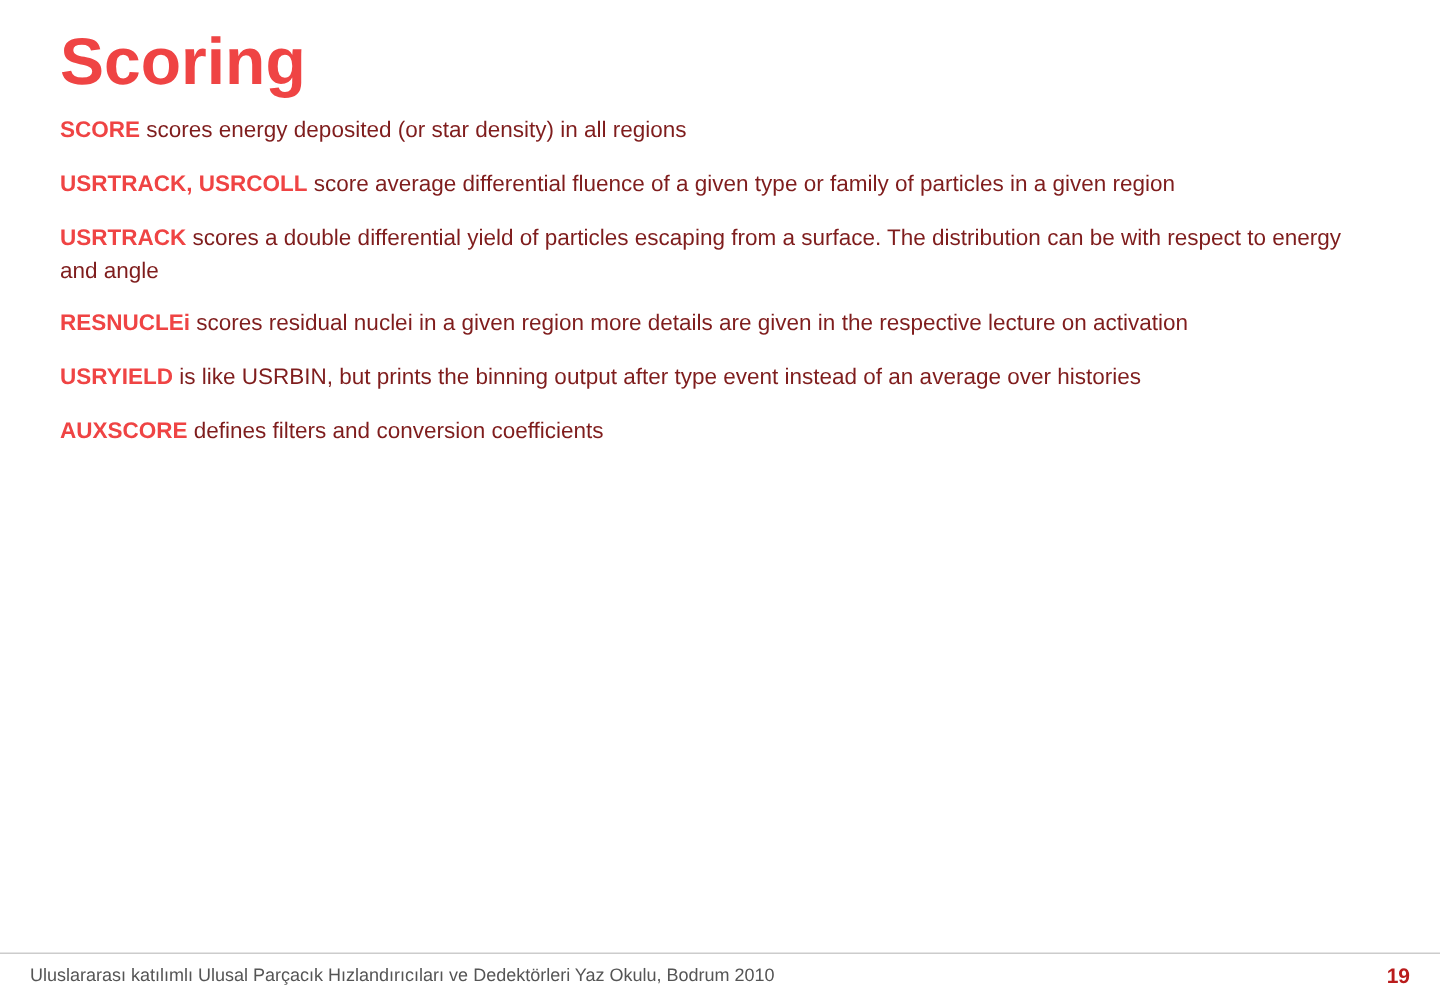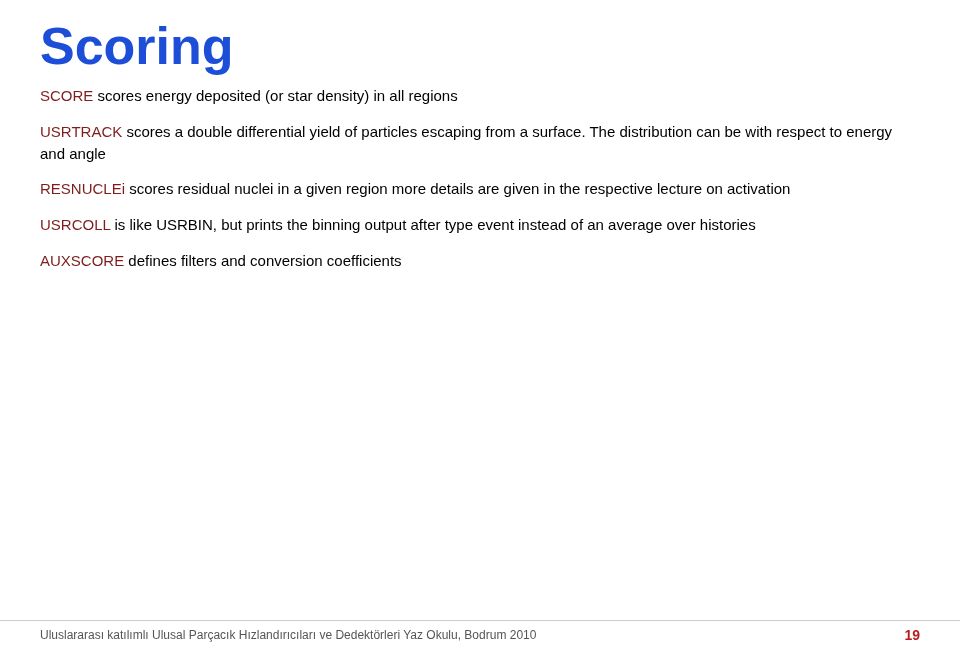--- a/index.html
+++ b/index.html
@@ -20,54 +20,54 @@
     }
 
     .page-container {
       width: 960px;
       height: 668px;
       padding: 18px 40px 0 40px;
       position: relative;
     }
 
     .title {
-      font-size: 52px;
+      font-size: 44px;
       font-weight: bold;
-      color: #1d4ed8;
+      color: #ef4444;
       line-height: 1.1;
       margin-bottom: 10px;
     }
 
     .content-area {
       margin-top: 4px;
     }
 
     .block {
       margin-bottom: 14px;
       line-height: 1.45;
     }
 
     .keyword {
-      color: #7f1d1d;
-      font-weight: normal;
+      color: #ef4444;
+      font-weight: bold;
     }
 
     .normal-text {
-      color: #000000;
+      color: #7f1d1d;
     }
 
     .footer {
       position: absolute;
-      bottom: 25px;
+      bottom: 10px;
       left: 0;
       right: 0;
       display: flex;
       justify-content: space-between;
       align-items: center;
-      padding: 0 40px;
+      padding: 0 20px;
       font-size: 12px;
       color: #555555;
       border-top: 1px solid #cccccc;
       padding-top: 6px;
     }
 
     .footer-page {
       font-weight: bold;
       font-size: 14px;
       color: #b91c1c;
@@ -78,33 +78,36 @@
 
 <div class="page-container">
   <div class="title">Scoring</div>
 
   <div class="content-area">
 
     <div class="block">
       <span class="keyword">SCORE</span><span class="normal-text"> scores energy deposited (or star density) in all regions</span>
     </div>
 
+    <div class="block">
+      <span class="keyword">USRTRACK, USRCOLL</span><span class="normal-text"> score average differential fluence of a given type or family of particles in a given region</span>
+    </div>
 
 
 
     <div class="block">
       <span class="keyword">USRTRACK</span><span class="normal-text"> scores a double differential yield of particles escaping from a surface. The distribution can be with respect to energy and angle</span>
     </div>
 
     <div class="block">
       <span class="keyword">RESNUCLEi</span><span class="normal-text"> scores residual nuclei in a given region more details are given in the respective lecture on activation</span>
     </div>
 
     <div class="block">
-      <span class="keyword">USRCOLL</span><span class="normal-text"> is like USRBIN, but prints the binning output after type event instead of an average over histories</span>
+      <span class="keyword">USRYIELD</span><span class="normal-text"> is like USRBIN, but prints the binning output after type event instead of an average over histories</span>
     </div>
 
 
     <div class="block">
       <span class="keyword">AUXSCORE</span><span class="normal-text"> defines filters and conversion coefficients</span>
     </div>
 
   </div>
 
   <div class="footer">

